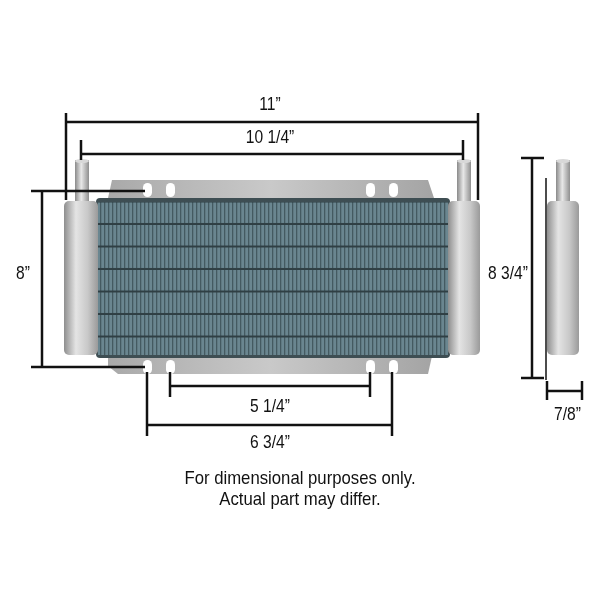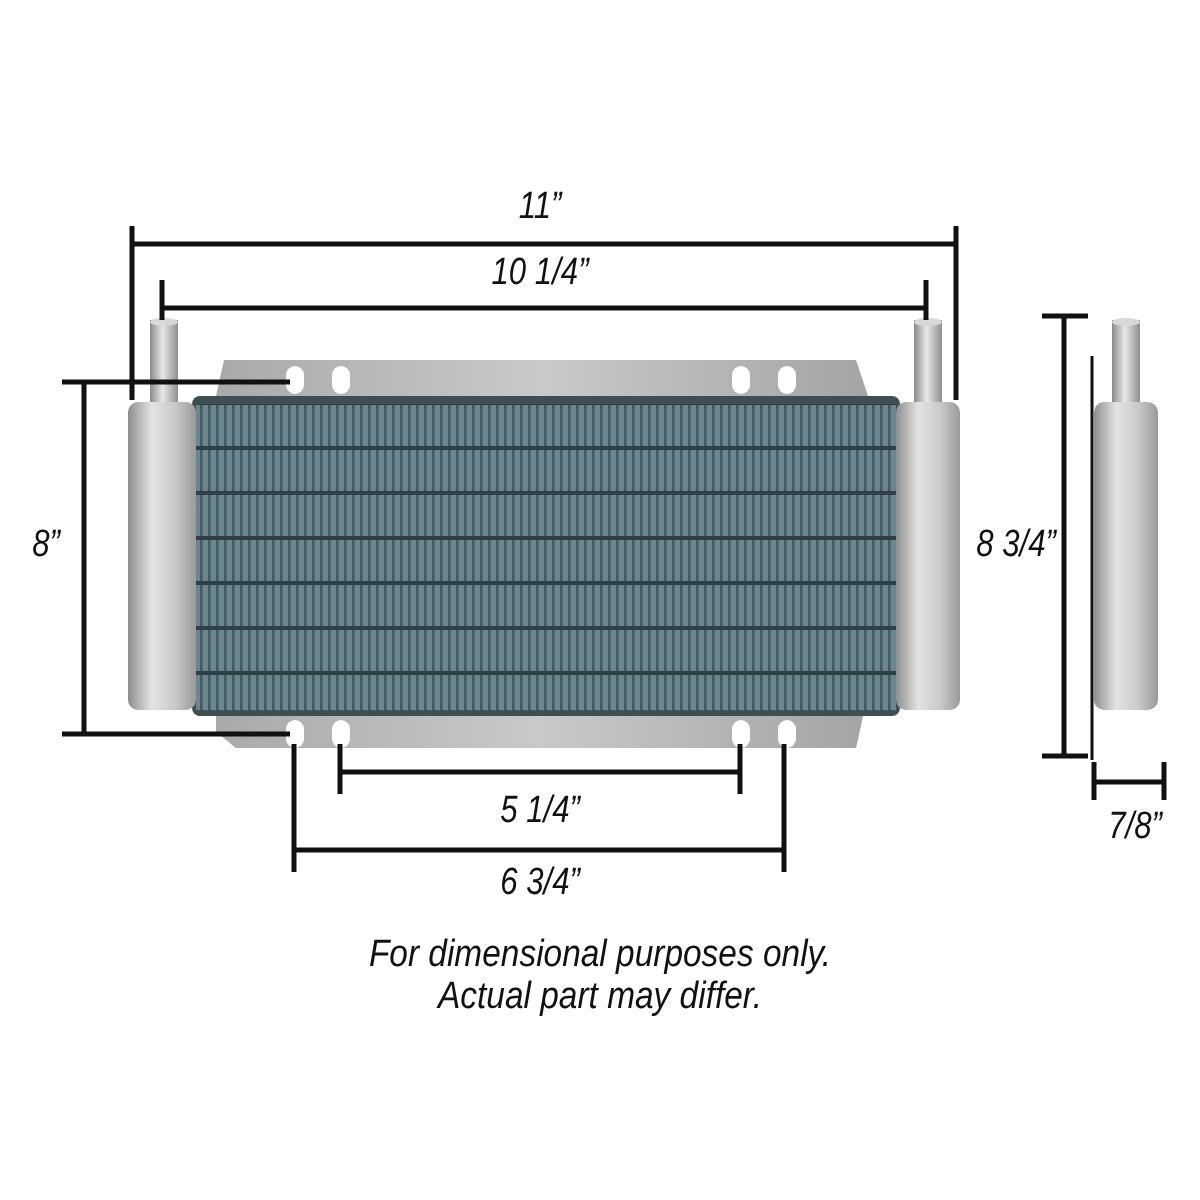--- a/index.html
+++ b/index.html
@@ -1,17 +1,17 @@
 <!DOCTYPE html>
 <html><head>
 <meta charset="utf-8">
 <style>
   html, body { margin:0; padding:0; background:#ffffff; }
   body { width:600px; height:600px; position:relative; overflow:hidden; font-family:"Liberation Sans", sans-serif; }
-  .stage { position:absolute; left:0; top:0; width:600px; height:600px;font-style:italic; }
+  .stage { position:absolute; left:0; top:0; width:600px; height:600px; }
   .dim-label { position:absolute; color:#111; font-size:19px; transform:scaleX(0.82); transform-origin:center; white-space:nowrap; text-align:center; }
   .note { position:absolute; left:0; width:600px; text-align:center; color:#111; font-size:19px; line-height:21px; transform:scaleX(0.88); transform-origin:center; }
 </style>
 </head>
 <body>
 
 <div class="stage">
   <svg width="600" height="600" viewBox="0 0 600 600">
     <defs>
       <linearGradient id="tankGrad" x1="0" x2="1" y1="0" y2="0">

